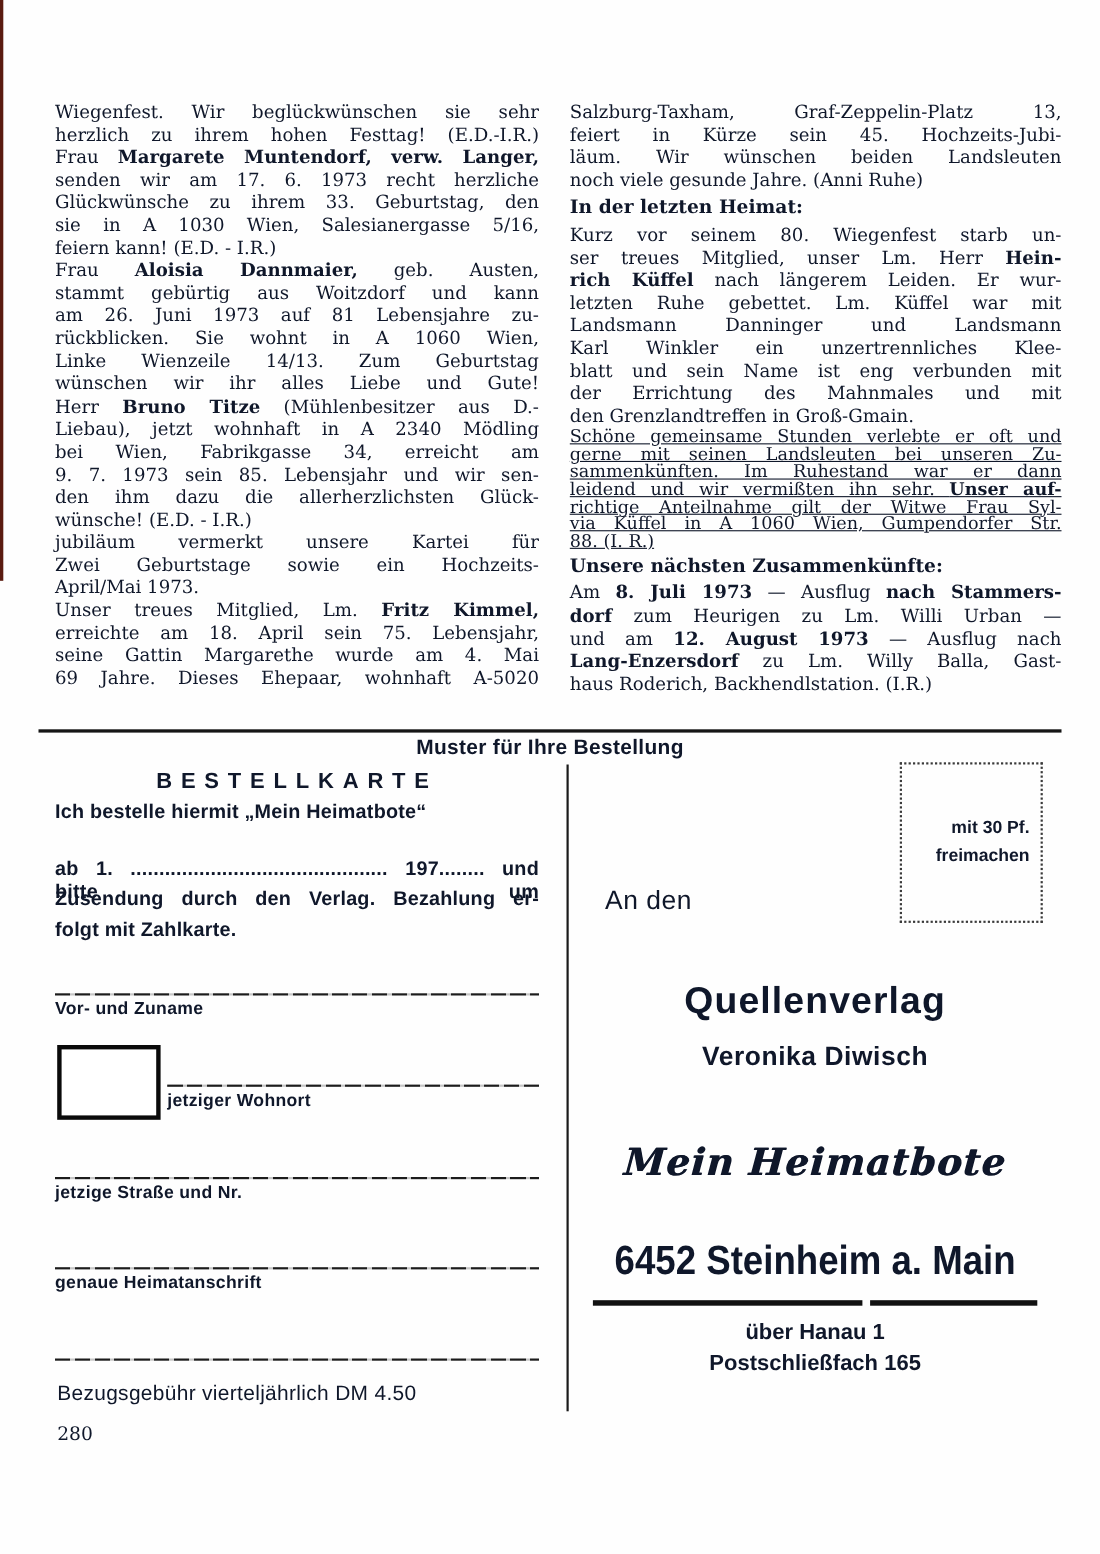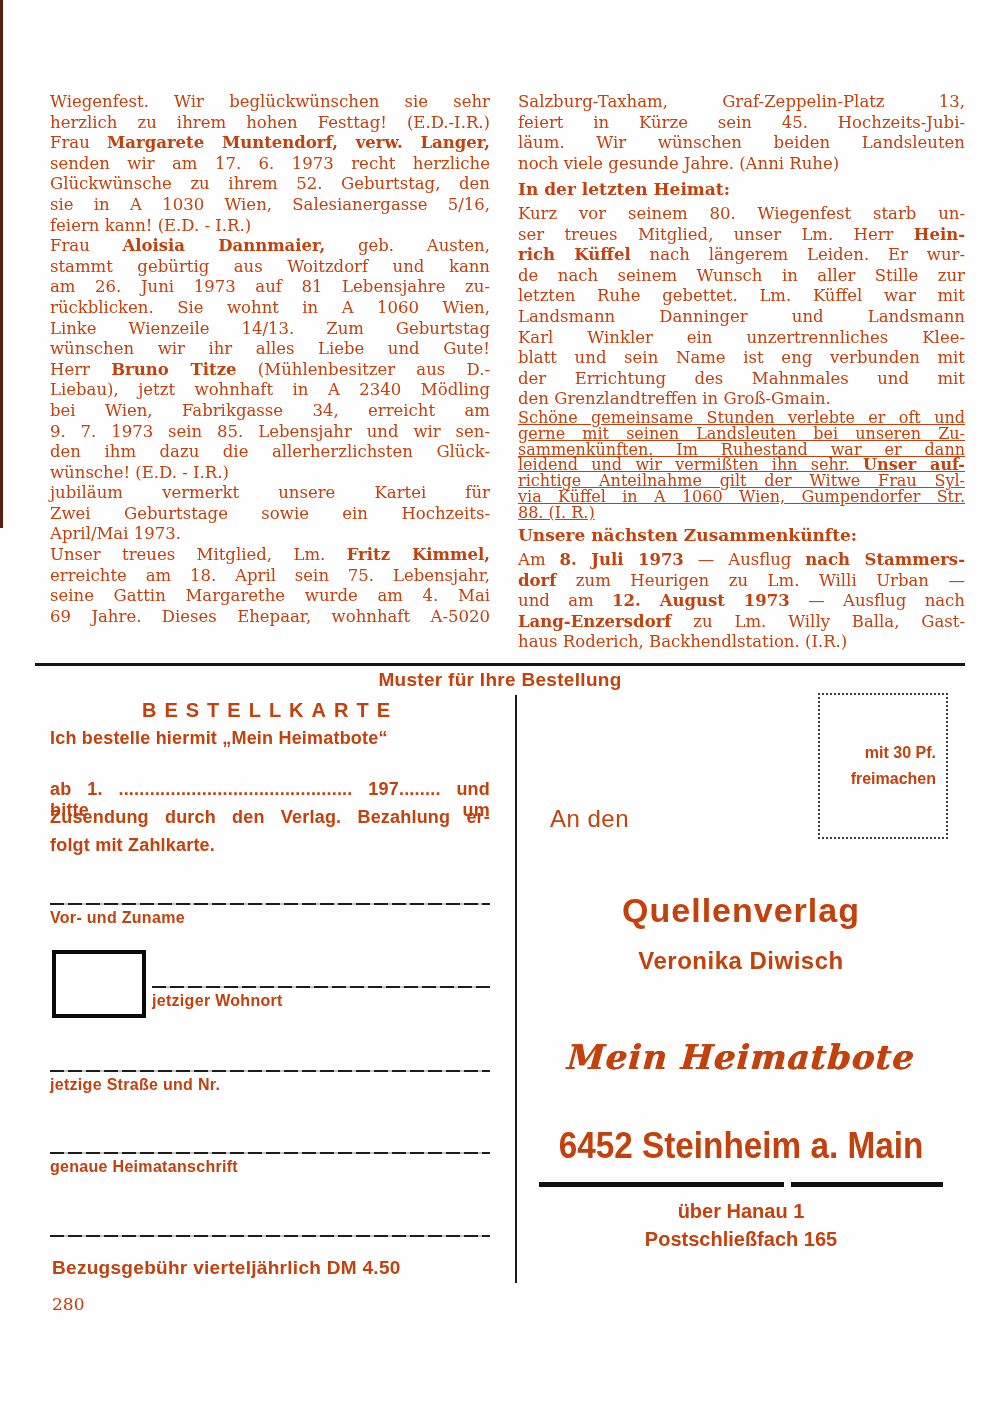--- a/index.html
+++ b/index.html
@@ -1,21 +1,21 @@
 <!DOCTYPE html>
 <html><head>
 <meta charset="utf-8">
 <style>
   html,body{margin:0;padding:0;background:#e8e8e8;}
   .page{
     position:relative;
     width:1000px;height:1413px;
     margin:0 auto;
     background:#fefefe;
-    color:#c2410c;
+    color:#0f172a;
     overflow:hidden;
     font-family:"DejaVu Serif", serif;
   }
   
   .red-edge{position:absolute;left:0;top:0;width:3px;height:528px;background:#5a1b10;}
 
   
   .columns{position:absolute;left:50px;top:92px;width:915px;display:flex;gap:28px;}
   .col{font-size:16.5px;line-height:20.6px;}
   .col-left{width:440px;}
@@ -56,21 +56,21 @@
     background:repeating-linear-gradient(90deg,#1c1c1c 0 14px, rgba(28,28,28,0.25) 14px 18px);
   }
   .field-label{
     position:absolute;text-align:left;
     font-size:16px;font-weight:bold;letter-spacing:0.3px;
   }
   .code-box{
     position:absolute;left:2px;top:255px;width:86px;height:60px;
     border:4px solid #0a0a0a;background:#fff;
   }
-  .fee{position:absolute;top:562px;left:2px;font-size:19px;font-weight:bold;letter-spacing:0.3px;text-align:right;}
+  .fee{position:absolute;top:562px;left:2px;font-size:19px;font-weight:normal;letter-spacing:0.3px;text-align:right;}
   .pageno{position:absolute;top:599px;left:2px;font-family:"DejaVu Serif",serif;font-size:17px;font-weight:normal;}
 
   
   .order-right{
     position:absolute;left:517px;top:695px;width:448px;height:640px;
     font-family:"Liberation Sans", sans-serif;
   }
   .stamp{
     position:absolute;left:301px;top:2px;width:130px;height:146px;
     border:2px dotted #3a3a3a;box-sizing:border-box;
@@ -110,21 +110,21 @@
 <div class="page">
 
   <div class="red-edge"></div>
 
   <div class="columns">
     <div class="col col-left" id="col-left">
         <div class="tl">Wiegenfest. Wir beglückwünschen sie sehr</div>
         <div class="tl">herzlich zu ihrem hohen Festtag! (E.D.-I.R.)</div>
         <div class="tl">Frau <b>Margarete Muntendorf, verw. Langer,</b></div>
         <div class="tl">senden wir am 17. 6. 1973 recht herzliche</div>
-        <div class="tl">Glückwünsche zu ihrem 52. Geburtstag, den</div>
+        <div class="tl">Glückwünsche zu ihrem 33. Geburtstag, den</div>
         <div class="tl">sie in A 1030 Wien, Salesianergasse 5/16,</div>
         <div class="tl al">feiern kann! (E.D. - I.R.)</div>
         <div class="tl">Frau <b>Aloisia Dannmaier,</b> geb. Austen,</div>
         <div class="tl">stammt gebürtig aus Woitzdorf und kann</div>
         <div class="tl">am 26. Juni 1973 auf 81 Lebensjahre zu-</div>
         <div class="tl">rückblicken. Sie wohnt in A 1060 Wien,</div>
         <div class="tl">Linke Wienzeile 14/13. Zum Geburtstag</div>
         <div class="tl">wünschen wir ihr alles Liebe und Gute!</div>
         <div class="tl">Herr <b>Bruno Titze</b> (Mühlenbesitzer aus D.-</div>
         <div class="tl">Liebau), jetzt wohnhaft in A 2340 Mödling</div>
@@ -142,21 +142,20 @@
       </div>
     <div class="col col-right" id="col-right">
         <div class="tl">Salzburg-Taxham, Graf-Zeppelin-Platz 13,</div>
         <div class="tl">feiert in Kürze sein 45. Hochzeits-Jubi-</div>
         <div class="tl">läum. Wir wünschen beiden Landsleuten</div>
         <div class="tl al">noch viele gesunde Jahre. (Anni Ruhe)</div>
         <div class="tl al hd"><b>In der letzten Heimat:</b></div>
         <div class="tl">Kurz vor seinem 80. Wiegenfest starb un-</div>
         <div class="tl">ser treues Mitglied, unser Lm. Herr <b>Hein-</b></div>
         <div class="tl"><b>rich Küffel</b> nach längerem Leiden. Er wur-</div>
-        <div class="tl">de nach seinem Wunsch in aller Stille zur</div>
         <div class="tl">letzten Ruhe gebettet. Lm. Küffel war mit</div>
         <div class="tl">Landsmann Danninger und Landsmann</div>
         <div class="tl">Karl Winkler ein unzertrennliches Klee-</div>
         <div class="tl">blatt und sein Name ist eng verbunden mit</div>
         <div class="tl">der Errichtung des Mahnmales und mit</div>
         <div class="tl al">den Grenzlandtreffen in Groß-Gmain.</div>
         <div class="tl sm">Schöne gemeinsame Stunden verlebte er oft und</div>
         <div class="tl sm">gerne mit seinen Landsleuten bei unseren Zu-</div>
         <div class="tl sm">sammenkünften. Im Ruhestand war er dann</div>
         <div class="tl sm">leidend und wir vermißten ihn sehr. <b>Unser auf-</b></div>

